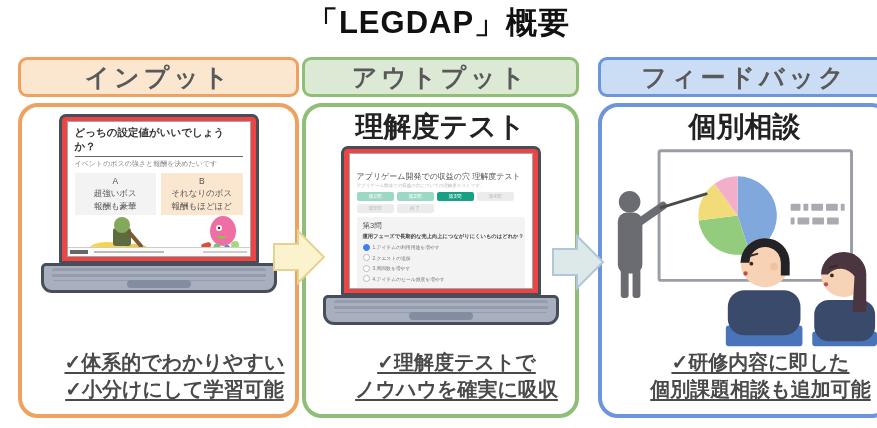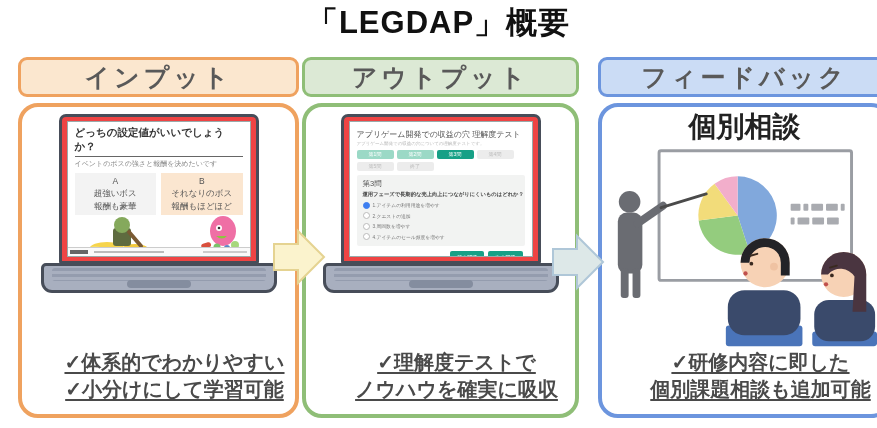--- a/index.html
+++ b/index.html
@@ -48,21 +48,21 @@
        color:#555;padding-top:2px;line-height:1.45;}
   .sl-opt.a{background:#F3F3F3;}
   .sl-opt.b{background:#FBE6D0;}
   .sl-chars{display:block;margin-top:1px;}
   .sl-status{position:absolute;bottom:0;left:0;right:0;height:8px;border-top:1px solid #CCC;
        background:#FAFAFA;}
   .sb-chip{position:absolute;left:2px;top:2px;width:18px;height:4px;background:#666;}
   .sb-line{position:absolute;left:26px;top:3px;width:70px;height:2px;background:#BBB;}
   .sb-line2{position:absolute;right:3px;top:3px;width:44px;height:2px;background:#CCC;}
   
-  .quiz{padding:7px 7px 0;}
+  .quiz{padding:17px 7px 0;}
   .qz-title{font-size:8px;color:#555;}
   .qz-sub{font-size:4.5px;color:#B5B5B5;margin-top:1px;}
   .qz-tabs{width:172px;display:flex;flex-wrap:wrap;gap:3px;margin-top:4px;}
   .qz-tab{width:37px;height:9px;border-radius:2px;font-size:5px;line-height:9px;text-align:center;color:#fff;}
   .qz-tab.done{background:#9BD9C6;}
   .qz-tab.active{background:#17A086;}
   .qz-tab.todo{background:#ECECEC;color:#BBB;}
   .qz-card{background:#F2F3F2;margin-top:4px;padding:4px 6px 6px;border-radius:2px;}
   .qz-no{font-size:7.5px;color:#555;}
   .qz-q{font-size:5.3px;font-weight:bold;color:#444;margin-top:2px;line-height:1.35;width:170px;}
@@ -142,20 +142,21 @@
     <div class="checks">
       <span>✓体系的でわかりやすい</span>
       <span>✓小分けにして学習可能</span>
     </div>
   </div>
 </div>
 
 <div class="col" id="col2">
   <div class="col-header">アウトプット</div>
   <div class="col-box">
+    <div class="col-heading">理解度テスト</div>
     <div class="illustration">
       <div class="laptop">
         <div class="lp-screen">
           <div class="lp-inner">
             <div class="quiz">
               <div class="qz-title">アプリゲーム開発での収益の穴 理解度テスト</div>
               <div class="qz-sub">アプリゲーム開発での収益の穴についての理解度テストです。</div>
               <div class="qz-tabs">
                 <div class="qz-tab done">第1問</div>
                 <div class="qz-tab done">第2問</div>

